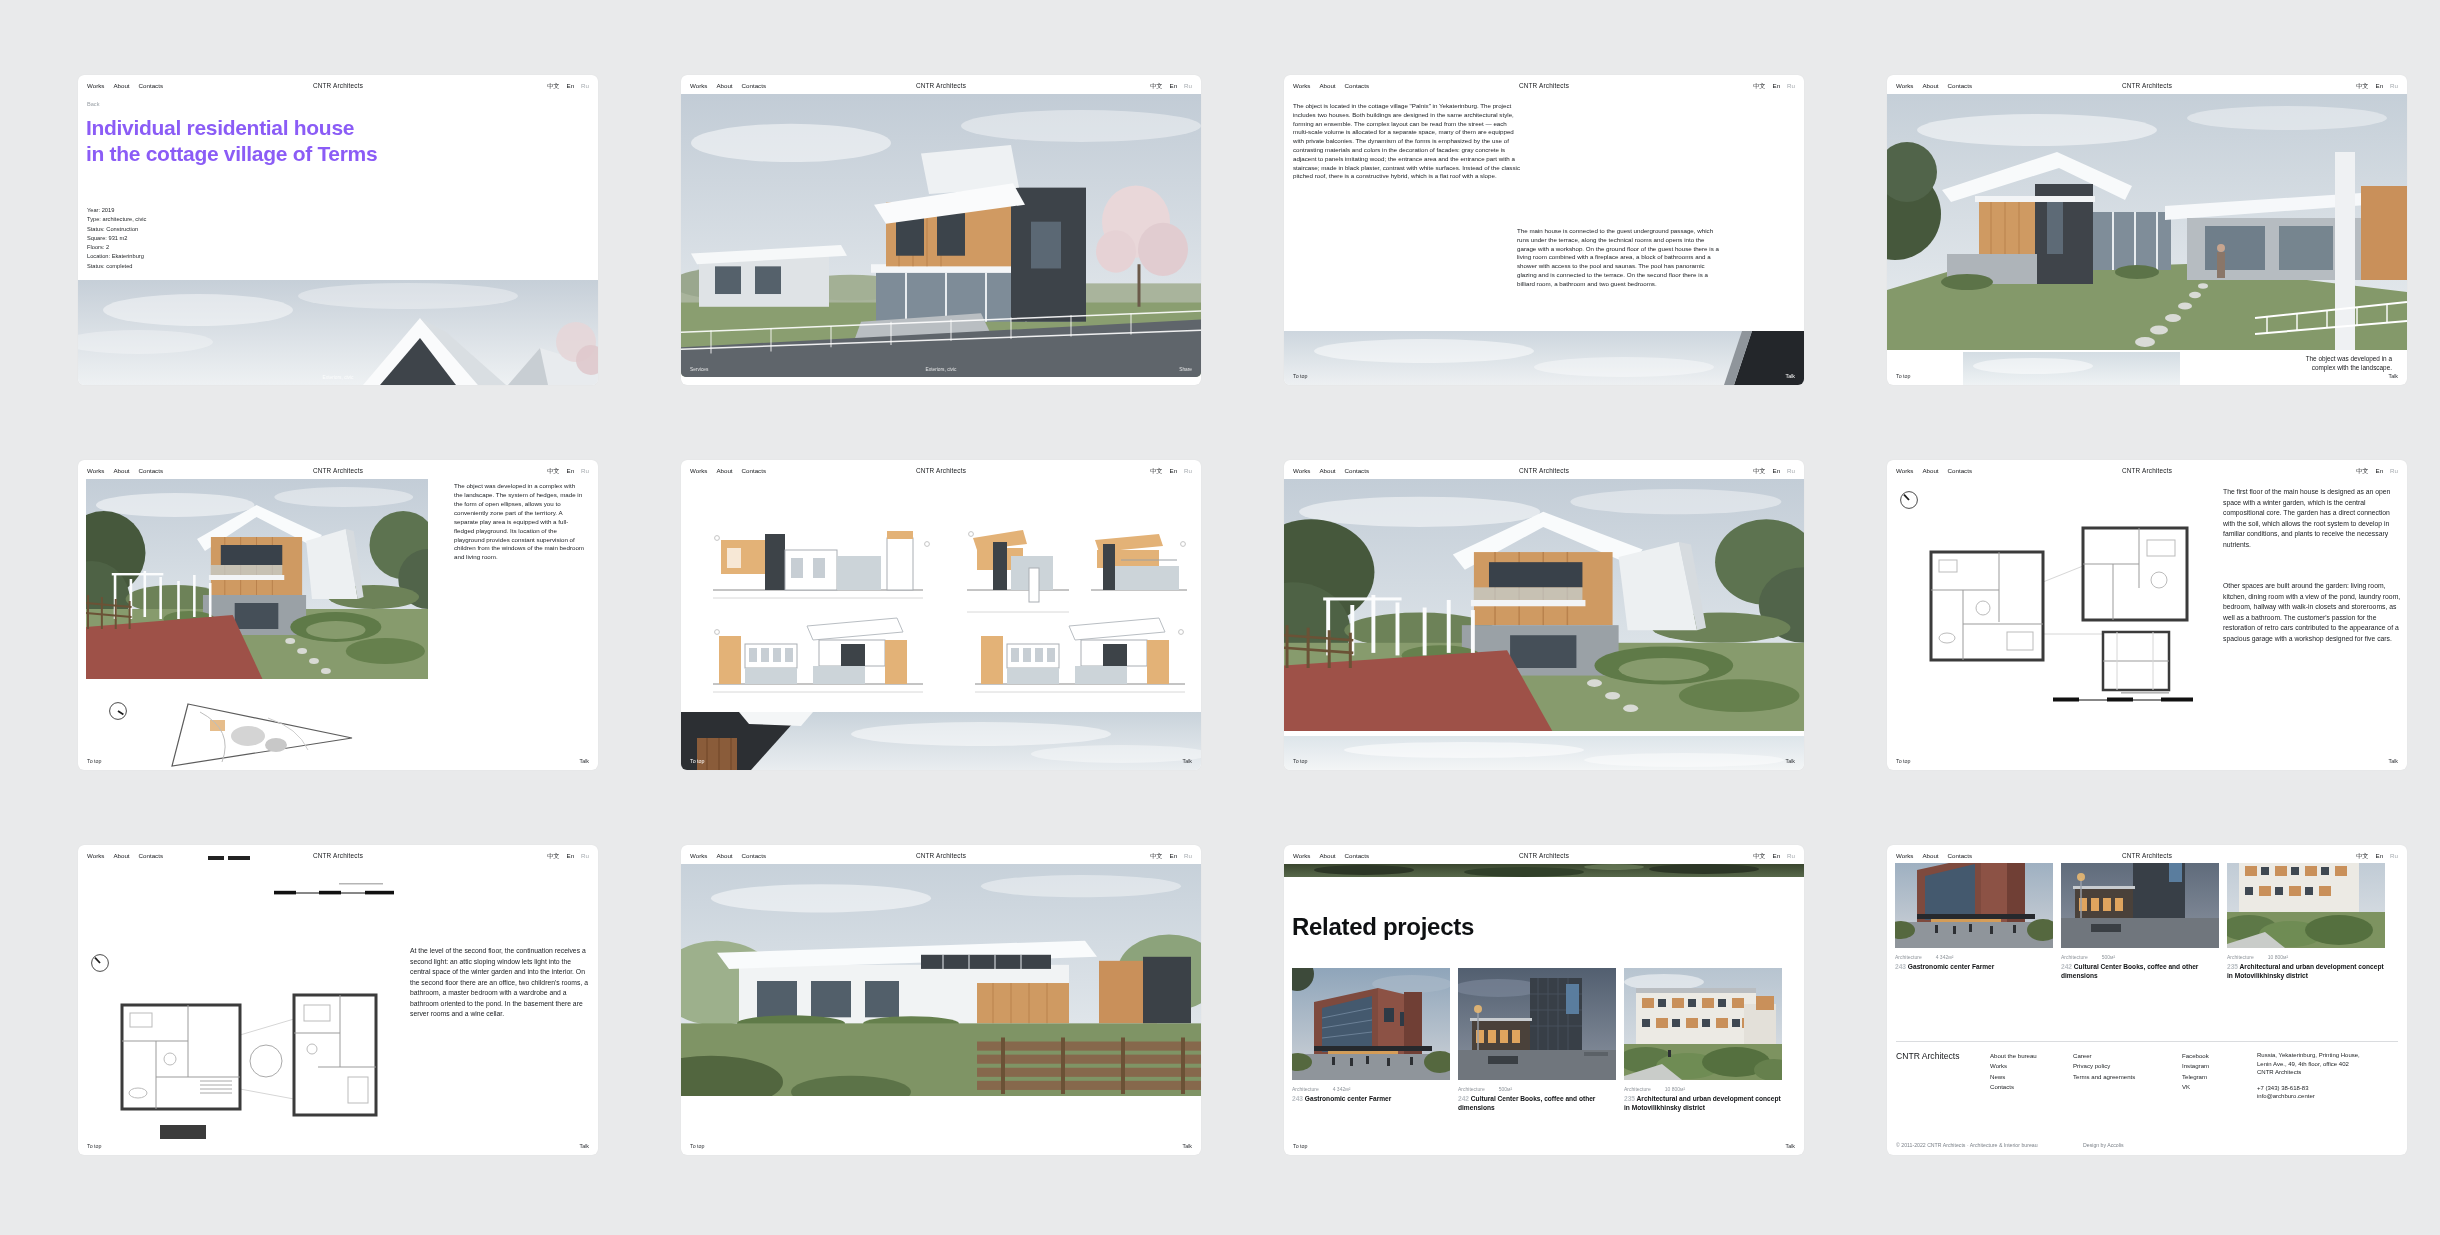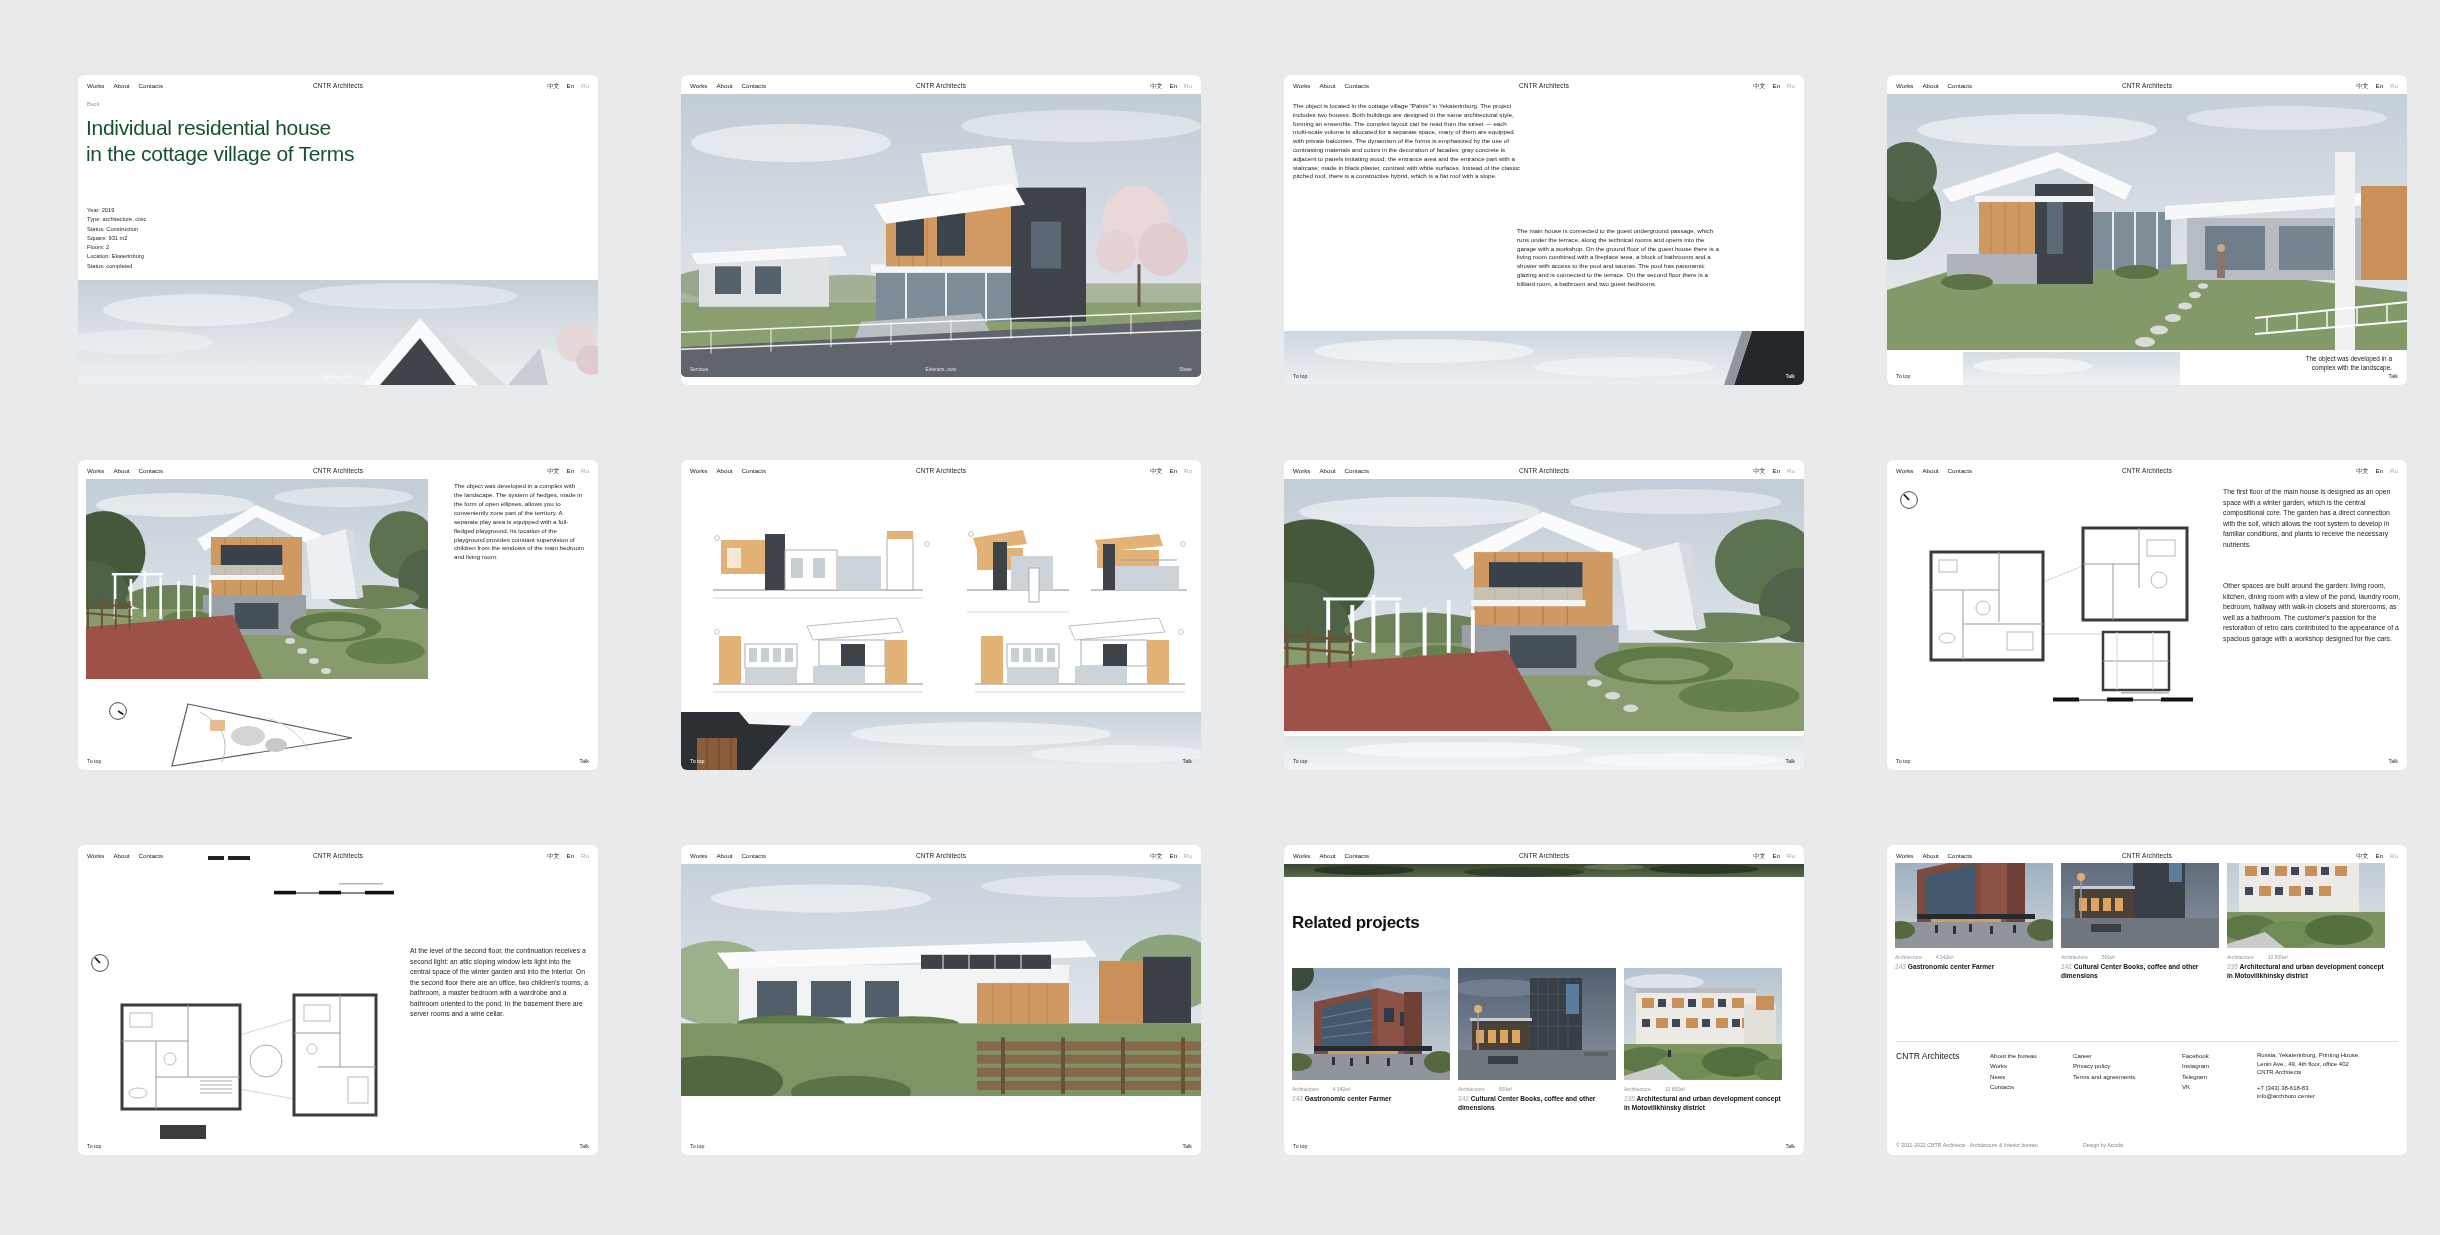--- a/index.html
+++ b/index.html
@@ -9,30 +9,30 @@
   .nav{position:absolute;top:0;left:0;width:100%;height:20px;padding:7px 9px 0;display:flex;align-items:flex-start;font-size:6.2px;color:#15171a;z-index:9}
   .nav .nlinks{display:flex;gap:9px}
   .nav .brand{position:absolute;left:0;right:0;text-align:center;font-size:6.4px;letter-spacing:.2px;pointer-events:none}
   .nav .langs{margin-left:auto;display:flex;gap:7px}
   .dim{color:#a6abb0}
   .photo{position:absolute;overflow:hidden}
   .photo svg{display:block;width:100%;height:100%}
   .pb{position:absolute;left:9px;right:9px;bottom:6px;display:flex;justify-content:space-between;font-size:5.3px;color:#2a2d31;z-index:8}
   .pb .light{color:#fff}
   .back{position:absolute;top:26px;left:9px;font-size:5.6px;color:#9aa0a6}
-  .h1{position:absolute;top:40px;left:8px;font-size:21px;line-height:1.25;font-weight:400;letter-spacing:-.3px;color:#14532d}
+  .h1{position:absolute;top:40px;left:8px;font-size:21px;line-height:1.25;font-weight:700;letter-spacing:-.3px;color:#8b5cf6}
   .meta{position:absolute;top:131px;left:9px;font-size:5.7px;line-height:1.63;color:#26292c}
   .para{position:absolute;font-size:6.2px;line-height:1.42;color:#202327}
   .para8{position:absolute;font-size:6.8px;line-height:1.55;color:#202327}
   .cap{position:absolute;font-size:6.4px;line-height:1.42;text-align:right;color:#17191c}
   .ovl{position:absolute;font-size:4.8px;color:#fff;opacity:.82;z-index:3}
   .ovl.l{left:9px;bottom:5px}.ovl.c{left:50%;transform:translateX(-50%);bottom:5px}.ovl.r{right:9px;bottom:5px}
   .compass{position:absolute;width:20px;height:20px}
   .compass svg{width:100%;height:100%}
-  .h2{position:absolute;font-size:17px;font-weight:600;letter-spacing:-.3px;color:#0e1012}
+  .h2{position:absolute;font-size:24px;font-weight:600;letter-spacing:-.3px;color:#0e1012}
   .card{position:absolute;width:158px}
   .cardimg{position:relative;width:158px;height:112px;overflow:hidden}
   .cardimg svg{display:block;width:100%;height:112px}
   .cardimg.crop{height:85px}
   .cardimg.crop svg{margin-top:-27px}
   .cardmeta{margin-top:6px;font-size:5px;color:#8f959b;display:flex;gap:14px}
   .cardtitle{margin-top:3px;font-size:6.6px;font-weight:600;line-height:1.35;color:#101214}
   .cardnum{color:#b9bec3}
   .fhr{position:absolute;left:9px;right:9px;top:196px;height:1px;background:#dadcdf}
   .fbrand{position:absolute;left:9px;top:206px;font-size:8.6px;color:#15171a}

